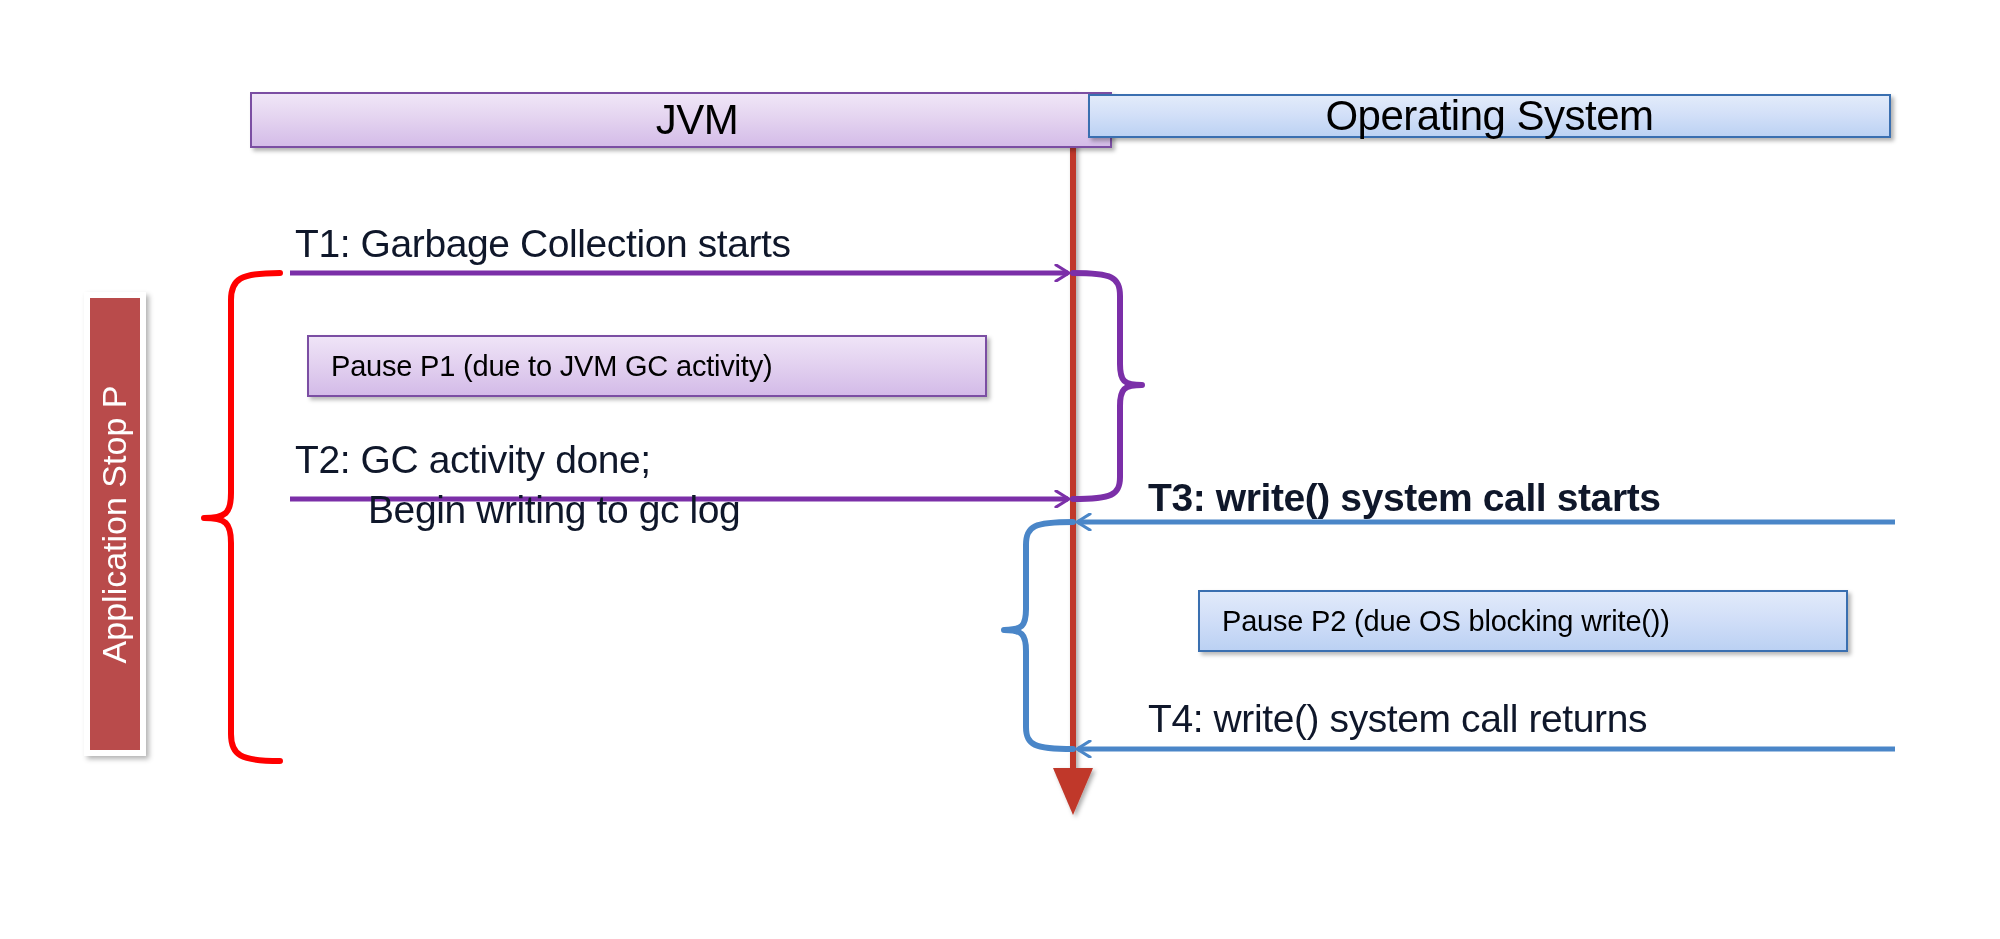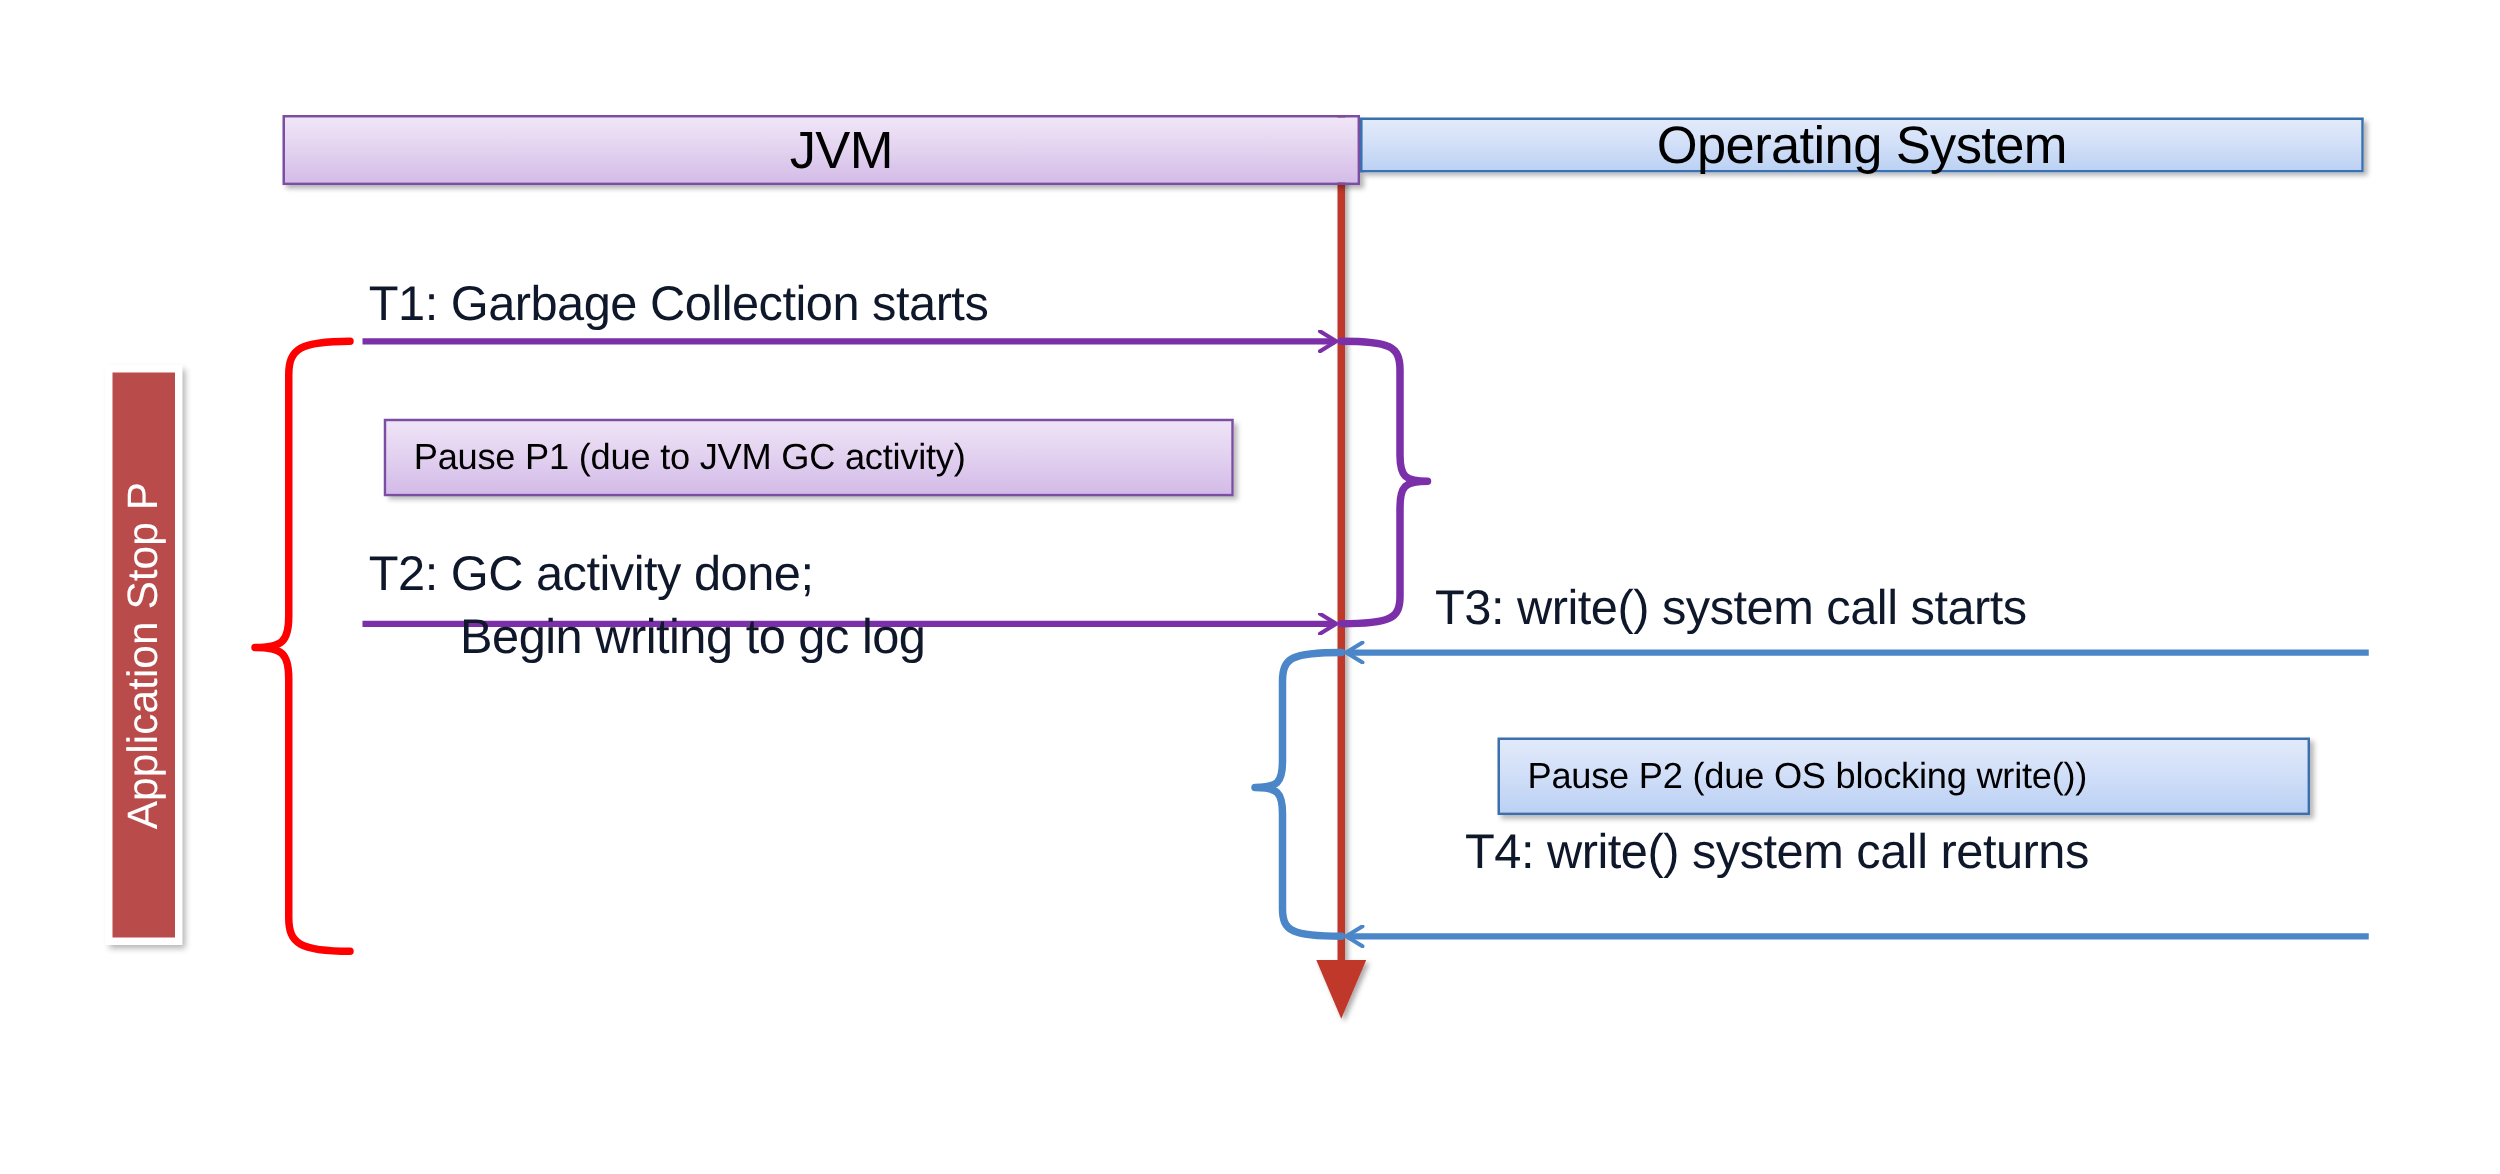--- a/index.html
+++ b/index.html
@@ -31,21 +31,21 @@
     box-sizing: border-box;
     display: flex;
     align-items: center;
     justify-content: center;
     font-size: 42px;
     color: #000000;
     letter-spacing: -0.5px;
     box-shadow: 3px 3px 4px rgba(0,0,0,0.30);
   }
   #lane-jvm {
-    left: 226px;
+    left: 250px;
     top: 92px;
     width: 862px;
     height: 56px;
     border: 2px solid #7B4EA3;
     background: linear-gradient(to bottom, #F0E6F7 0%, #E4D4F0 45%, #D4BCE8 100%);
     padding-left: 32px;
   }
   #lane-os {
     left: 1088px;
     top: 94px;
@@ -117,22 +117,22 @@
     position: absolute;
     font-size: 39px;
     color: #0f172a;
     white-space: pre;
     letter-spacing: -0.4px;
     line-height: 1.12;
   }
   #label-t1 { left: 295px; top: 222px; }
   #label-t2 { left: 295px; top: 438px; }
   #label-t2-line2 { left: 368px; top: 488px; }
-  #label-t3 { left: 1148px; top: 465px; }
-  #label-t4 { left: 1148px; top: 660px; margin-left: 24px; }
+  #label-t3 { left: 1148px; top: 476px; font-weight: bold; }
+  #label-t4 { left: 1148px; top: 697px; }
 </style>
 </head>
 <body>
 
 <div id="canvas">
 
   <svg id="diagram-svg" viewBox="0 0 2000 939">
     <defs>
       <marker id="arrow-purple" markerWidth="18" markerHeight="18" refX="14" refY="9" orient="auto" markerUnits="userSpaceOnUse">
         <path d="M2,1 L15,9 L2,17" fill="none" stroke="#7B2FA8" stroke-width="3.2" stroke-linecap="round" stroke-linejoin="round"></path>

